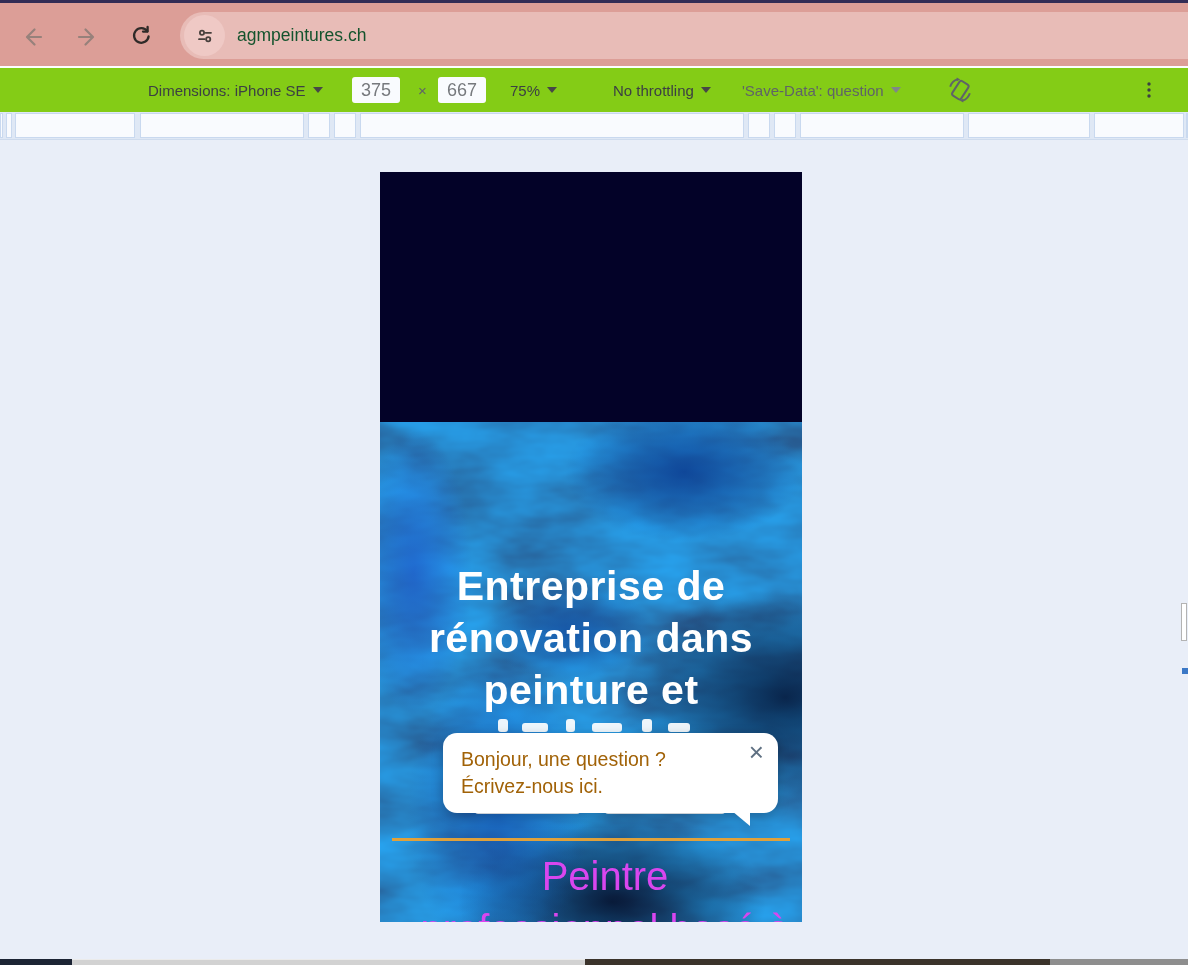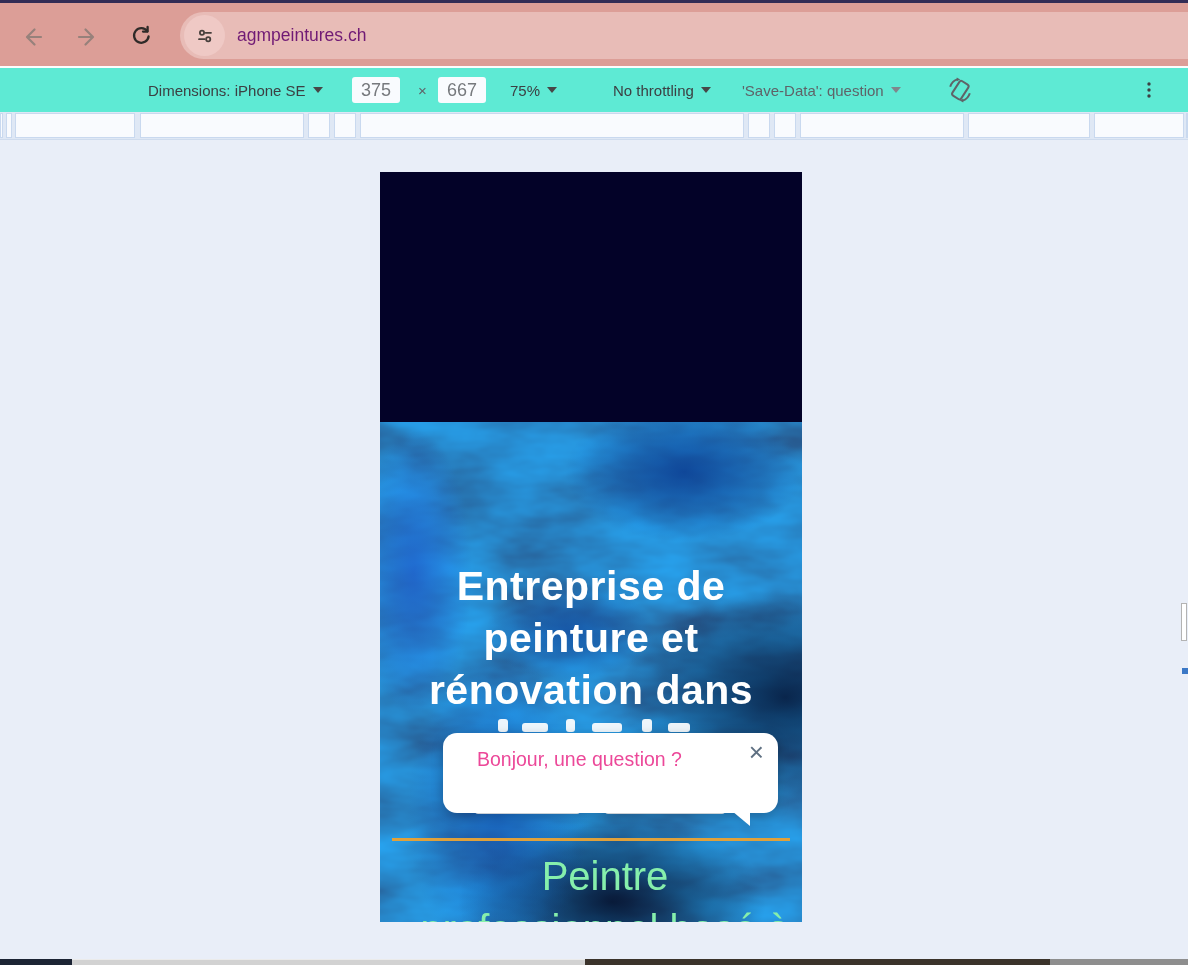--- a/index.html
+++ b/index.html
@@ -9,25 +9,25 @@
   .abs{position:absolute;}
 
   
   .win-top-strip{left:0;top:0;width:1188px;height:3px;background:#332c55;}
   .browser-toolbar{left:0;top:3px;width:1188px;height:63px;background:#dc9e97;}
   .nav-btn{top:17px;width:34px;height:34px;border-radius:50%;display:flex;align-items:center;justify-content:center;}
   .omnibox{left:180px;top:9px;width:1020px;height:47px;background:#e8bcb7;border-radius:24px 0 0 24px;
            display:flex;align-items:center;}
   .omni-icon-wrap{width:41px;height:41px;margin-left:4px;border-radius:50%;background:#efc9c5;
            display:flex;align-items:center;justify-content:center;}
-  .omni-url{margin-left:12px;font-size:17.5px;color:#701a75;}
+  .omni-url{margin-left:12px;font-size:17.5px;color:#14532d;}
   .toolbar-sep{left:0;top:66px;width:1188px;height:2px;background:#fdfdfd;}
 
   
-  .devtools-bar{left:0;top:68px;width:1188px;height:44px;background:#5eead4;font-size:15px;color:#3c4043;}
+  .devtools-bar{left:0;top:68px;width:1188px;height:44px;background:#84cc16;font-size:15px;color:#3c4043;}
   .dt-item{position:absolute;top:0;height:44px;display:flex;align-items:center;white-space:nowrap;cursor:default;}
   .caret{display:inline-block;width:0;height:0;border-left:5px solid transparent;border-right:5px solid transparent;
          border-top:6px solid #474747;margin-left:7px;}
   .dim-input{position:absolute;top:9px;height:26px;width:48px;border:none;background:#f9fbfe;border-radius:3px;
          color:#76797d;font-size:18px;text-align:center;font-family:"Liberation Sans",sans-serif;padding:0;}
   .mult{color:#5f6368;font-size:15px;}
 
   
   .mq-ruler{left:0;top:112px;width:1188px;height:28px;background:#dfe8f5;border-bottom:1px solid #cfdcee;}
   .mq-seg{position:absolute;top:1px;height:25px;background:#f9fbfe;border:1px solid #c9d9ef;}
@@ -47,28 +47,28 @@
      radial-gradient(ellipse 90px 220px at 8% 30%, rgba(30,90,200,.75), transparent 65%),
      radial-gradient(ellipse 170px 100px at 72% 10%, rgba(9,54,140,.8), transparent 70%),
      radial-gradient(ellipse 230px 150px at 96% 55%, rgba(4,16,48,.85), transparent 72%),
      radial-gradient(ellipse 140px 240px at 28% 78%, rgba(16,70,170,.6), transparent 65%),
      radial-gradient(ellipse 220px 130px at 55% 96%, rgba(3,12,38,.85), transparent 70%),
      radial-gradient(ellipse 120px 70px at 45% 42%, rgba(12,60,150,.6), transparent 70%);}
   .hero-heading{position:absolute;left:0;top:138px;width:422px;text-align:center;color:#fff;
     font-size:41px;line-height:52px;font-weight:bold;letter-spacing:.5px;}
   .obscured-frag{position:absolute;background:#fff;border-radius:3px;opacity:.92;}
   .gold-line{position:absolute;left:12px;top:416px;width:398px;height:3px;background:#e0a13b;}
-  .hero-sub{position:absolute;left:0;top:428px;width:422px;text-align:center;color:#86efac;
+  .hero-sub{position:absolute;left:0;top:428px;width:422px;text-align:center;color:#d946ef;
     font-size:40px;line-height:53px;font-weight:500;padding-left:28px;}
 
   .chat-bubble{position:absolute;left:63px;top:311px;width:335px;height:80px;background:#fff;border-radius:14px;
     box-shadow:0 3px 12px rgba(0,0,0,.22);z-index:5;}
   .chat-bubble:after{content:"";position:absolute;right:28px;bottom:-13px;width:0;height:0;
     border-left:18px solid transparent;border-top:15px solid #fff;}
-  .chat-text{position:absolute;left:18px;top:13px;font-size:19.5px;line-height:27px;color:#ec4899;margin-left:16px;}
+  .chat-text{position:absolute;left:18px;top:13px;font-size:19.5px;line-height:27px;color:#a16207;}
   .chat-close{position:absolute;right:14px;top:4px;font-size:26px;color:#5f7082;cursor:pointer;line-height:30px;}
 
   
   .scroll-thumb{left:1181px;top:463px;width:6px;height:38px;background:#fff;border:1px solid #b3b3b3;}
   .scroll-dot{left:1182px;top:528px;width:6px;height:6px;background:#3b78c6;}
 
   
   .strip{position:absolute;top:959px;height:6px;}
 </style>
 </head>
@@ -177,22 +177,22 @@
           <filter id="marble">
             <feTurbulence type="fractalNoise" baseFrequency="0.009 0.022" numOctaves="4" seed="7"></feTurbulence>
             <feColorMatrix type="matrix" values="0 0 0 0 0.02  0 0 0 0.38 0.05  0 0 0 0.85 0.16  0 0 0 0 1"></feColorMatrix>
           </filter>
           <rect width="422" height="500" filter="url(#marble)"></rect>
         </svg>
         <div class="hero-grad"></div>
 
         <div class="hero-heading">
           <div>Entreprise de</div>
+          <div>rénovation dans</div>
           <div>peinture et</div>
-          <div>rénovation dans</div>
         </div>
 
         <div class="obscured-frag" style="left:118px;top:297px;width:10px;height:13px;"></div>
         <div class="obscured-frag" style="left:142px;top:301px;width:26px;height:9px;"></div>
         <div class="obscured-frag" style="left:186px;top:297px;width:9px;height:13px;"></div>
         <div class="obscured-frag" style="left:212px;top:301px;width:30px;height:9px;"></div>
         <div class="obscured-frag" style="left:262px;top:297px;width:10px;height:13px;"></div>
         <div class="obscured-frag" style="left:288px;top:301px;width:22px;height:9px;"></div>
         <div class="obscured-frag" style="left:95px;top:384px;width:105px;height:8px;z-index:1;"></div>
         <div class="obscured-frag" style="left:225px;top:384px;width:120px;height:8px;z-index:1;"></div>
@@ -200,20 +200,21 @@
         <div class="gold-line"></div>
 
         <div class="hero-sub">
           <div>Peintre</div>
           <div>professionnel basé à</div>
         </div>
 
         <div class="chat-bubble">
           <div class="chat-text">
             <div>Bonjour, une question ?</div>
+            <div>Écrivez-nous ici.</div>
           </div>
           <div class="chat-close">×</div>
         </div>
 
       </div>
     </div>
 
     <div class="abs scroll-thumb"></div>
     <div class="abs scroll-dot"></div>
   </div>

